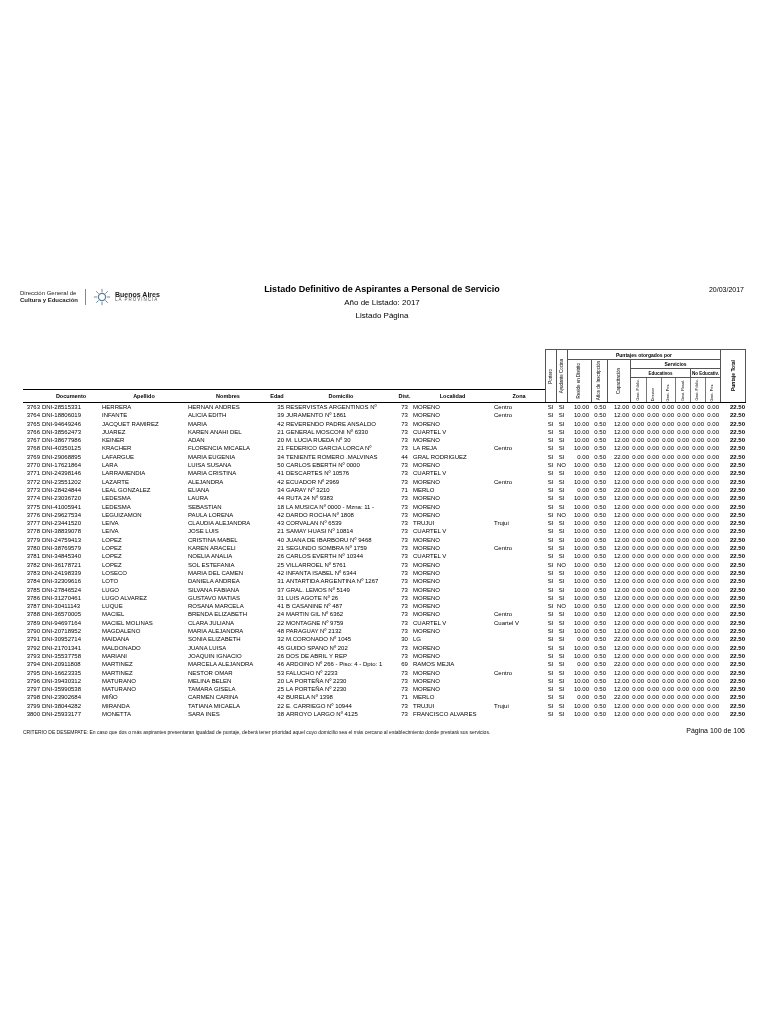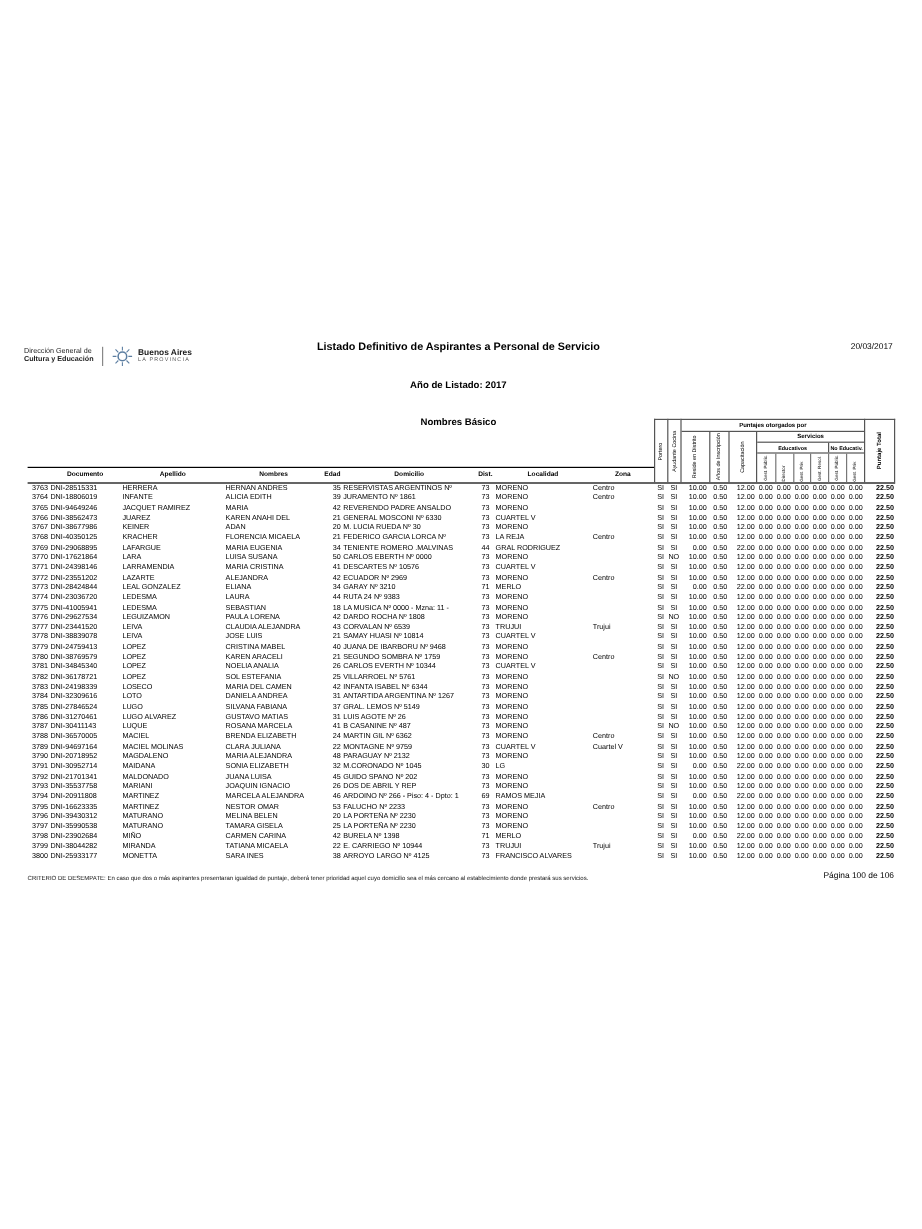--- a/index.html
+++ b/index.html
@@ -12,21 +12,21 @@
   .logo { position:absolute; left:0; top:4px; display:flex; align-items:center; gap:4px; }
   .logo-left { text-align:left; line-height:1.15; }
   .logo-l1 { font-size:6px; color:#222; }
   .logo-l2 { font-size:6px; font-weight:bold; color:#222; }
   .logo-divider { width:1px; height:16px; background:#888; margin:0 3px; }
   .logo-right { line-height:1.1; }
   .brand { font-size:7px; font-weight:bold; color:#1a1a1a; }
   .brand-sub { font-size:4.5px; letter-spacing:1px; color:#555; }
   .titles { text-align:center; }
   .t1 { font-size:9px; font-weight:bold; }
-  .t2 { font-size:8px; font-weight:bold; margin-top:22px; }
+  .t2 { font-size:8px; font-weight:normal; margin-top:4px; }
   .date { position:absolute; right:0; top:2px; font-size:7px; }
 
   
   .table { position:absolute; top:349px; left:23px; width:723px; }
   .thead { display:flex; height:54px; border-bottom:1px solid #000; }
   .th-left { width:522px; display:flex; flex-direction:column; justify-content:flex-end; }
   .th-left-row { display:grid; grid-template-columns:18px 60px 86px 82px 16px 112px 15px 81px 52px;
                  border-top:1px solid #000; height:13px; align-items:center;
                  font-size:5.5px; font-weight:bold; text-align:center; }
   .vbox { border-left:1px solid #555; border-top:1px solid #555; display:flex; align-items:center; justify-content:center; overflow:hidden; }
@@ -89,21 +89,21 @@
       </svg>
       <div class="logo-right">
         <div class="brand">Buenos Aires</div>
         <div class="brand-sub">LA PROVINCIA</div>
       </div>
     </div>
 
     <div class="titles">
       <div class="t1">Listado Definitivo de Aspirantes a Personal de Servicio</div>
       <div class="t2">Año de Listado: 2017</div>
-      <div class="t2">Nombres Básico</div>
+      <div class="t2">Listado Página</div>
     </div>
 
     <div class="date">20/03/2017</div>
   </div>
 
   <div class="table">
     <div class="thead">
       <div class="th-left">
         <div class="th-left-row">
           <div></div>

